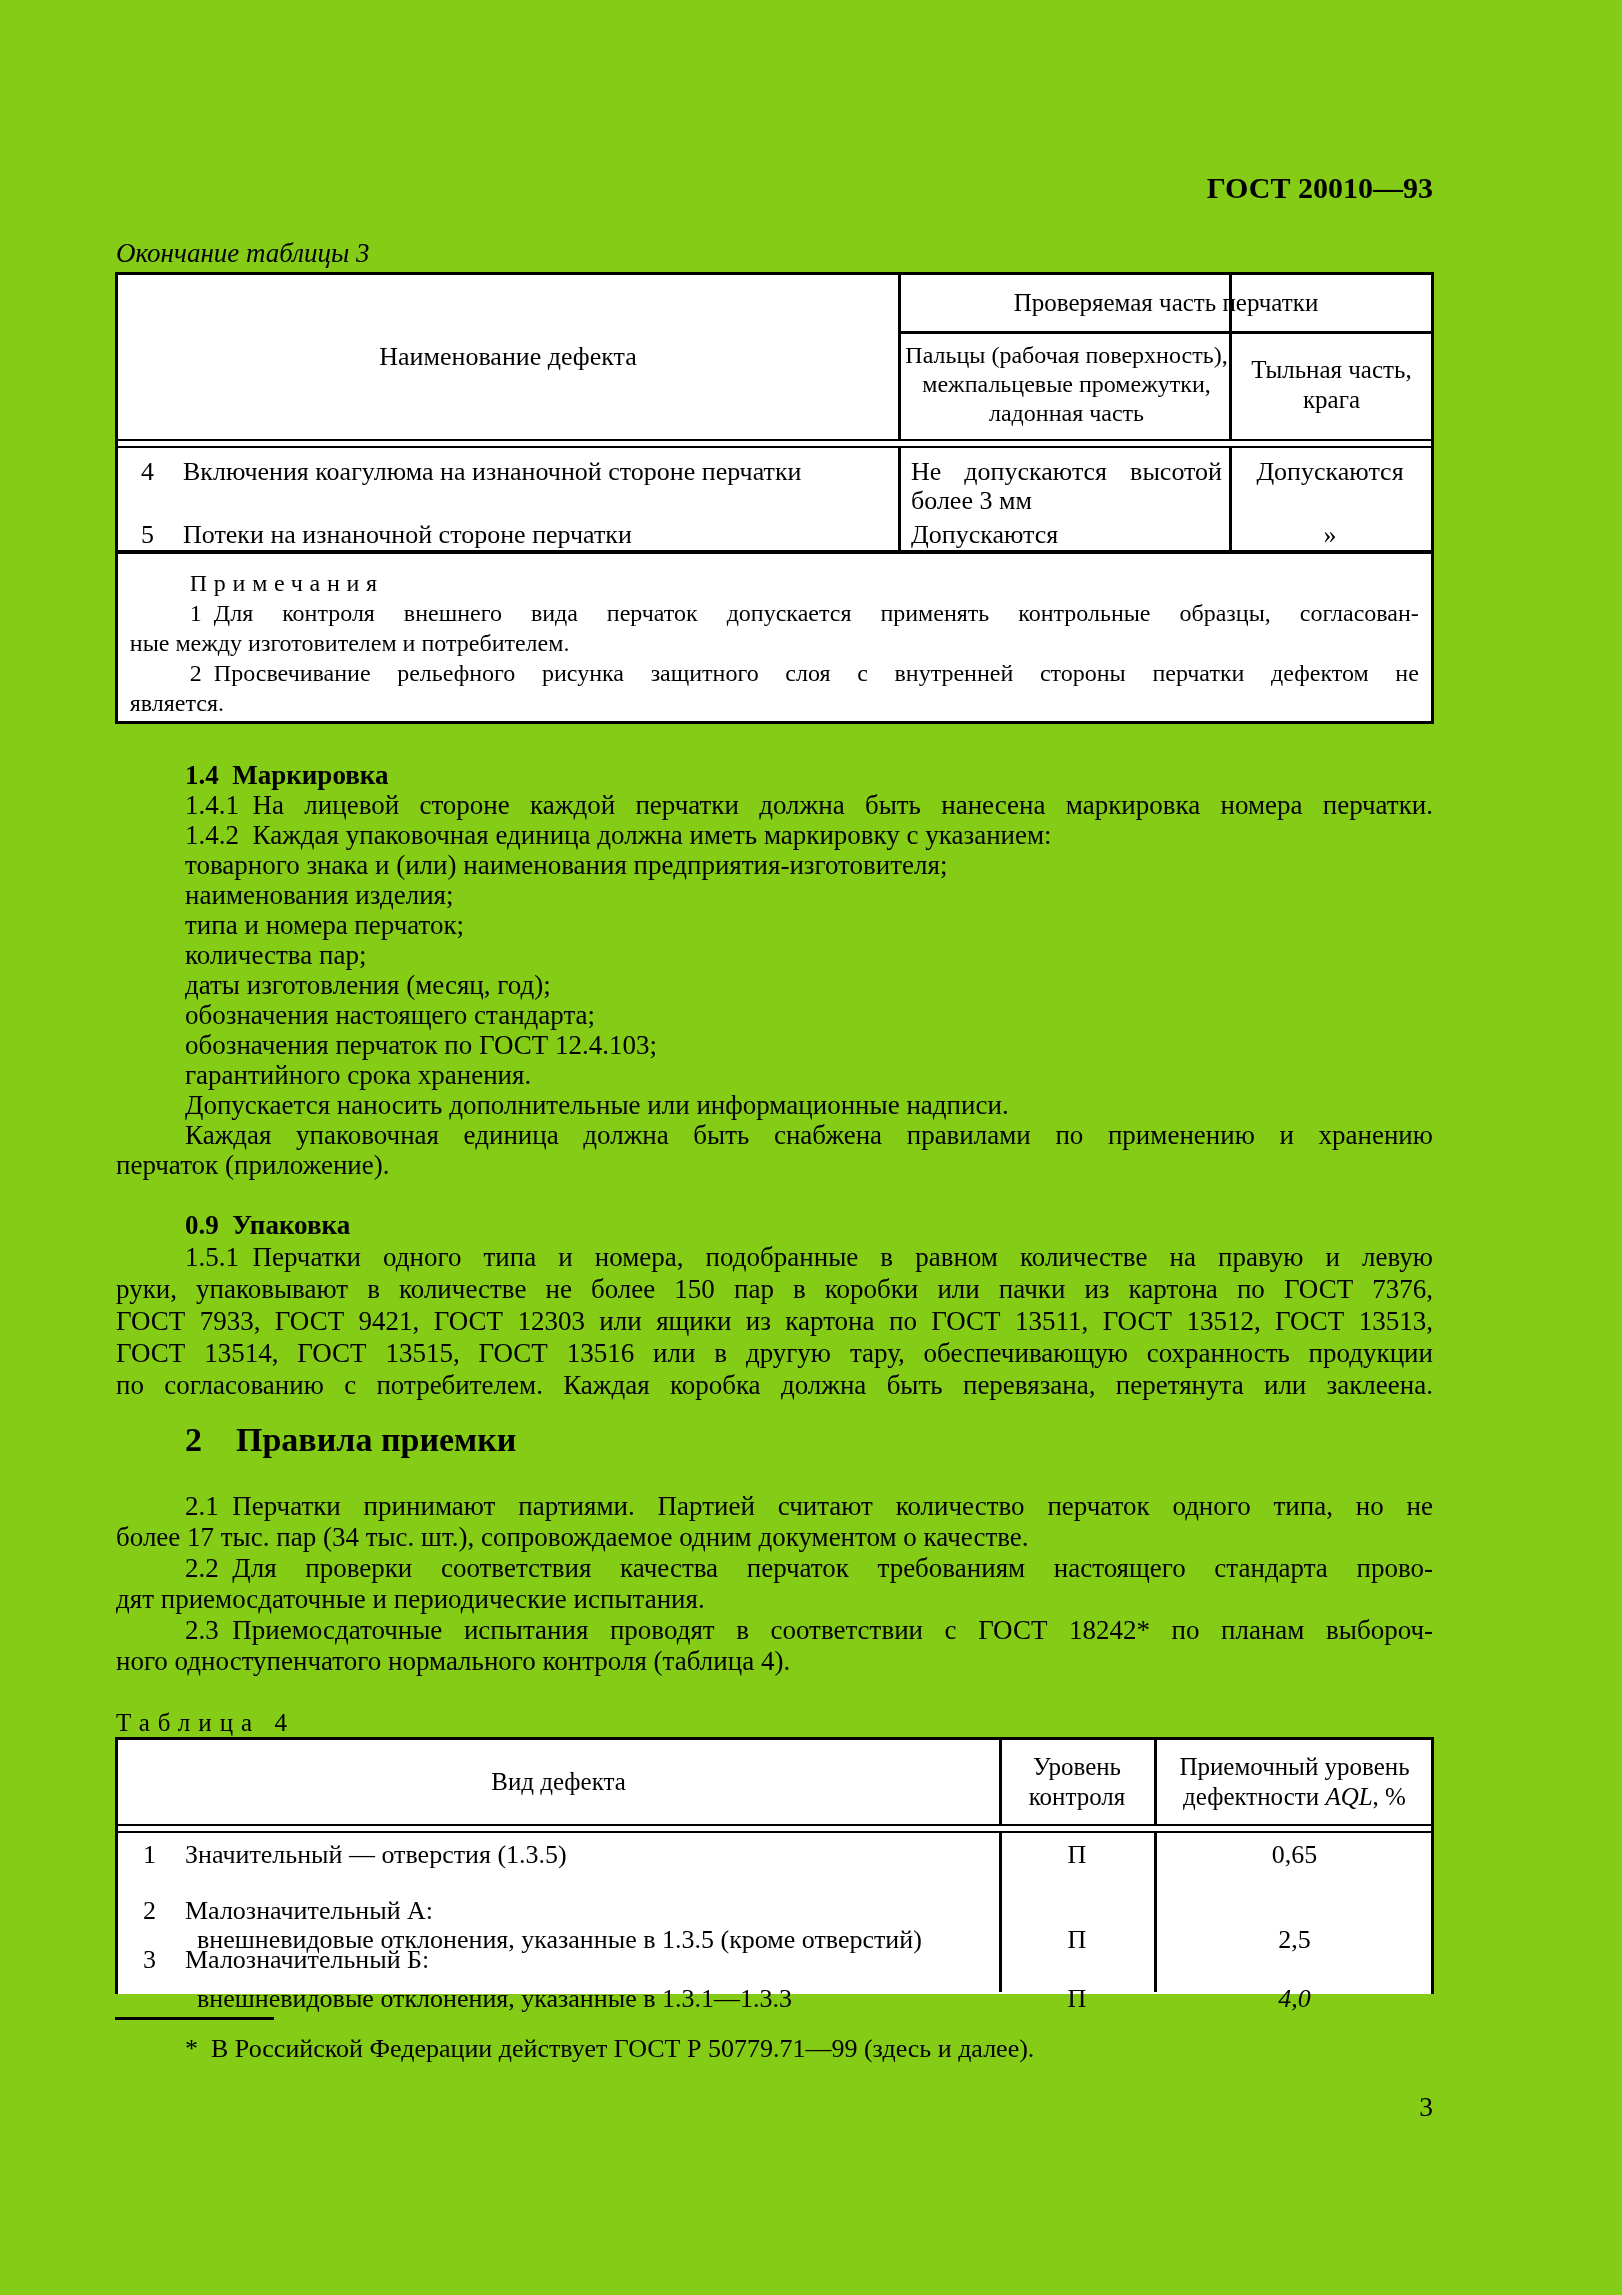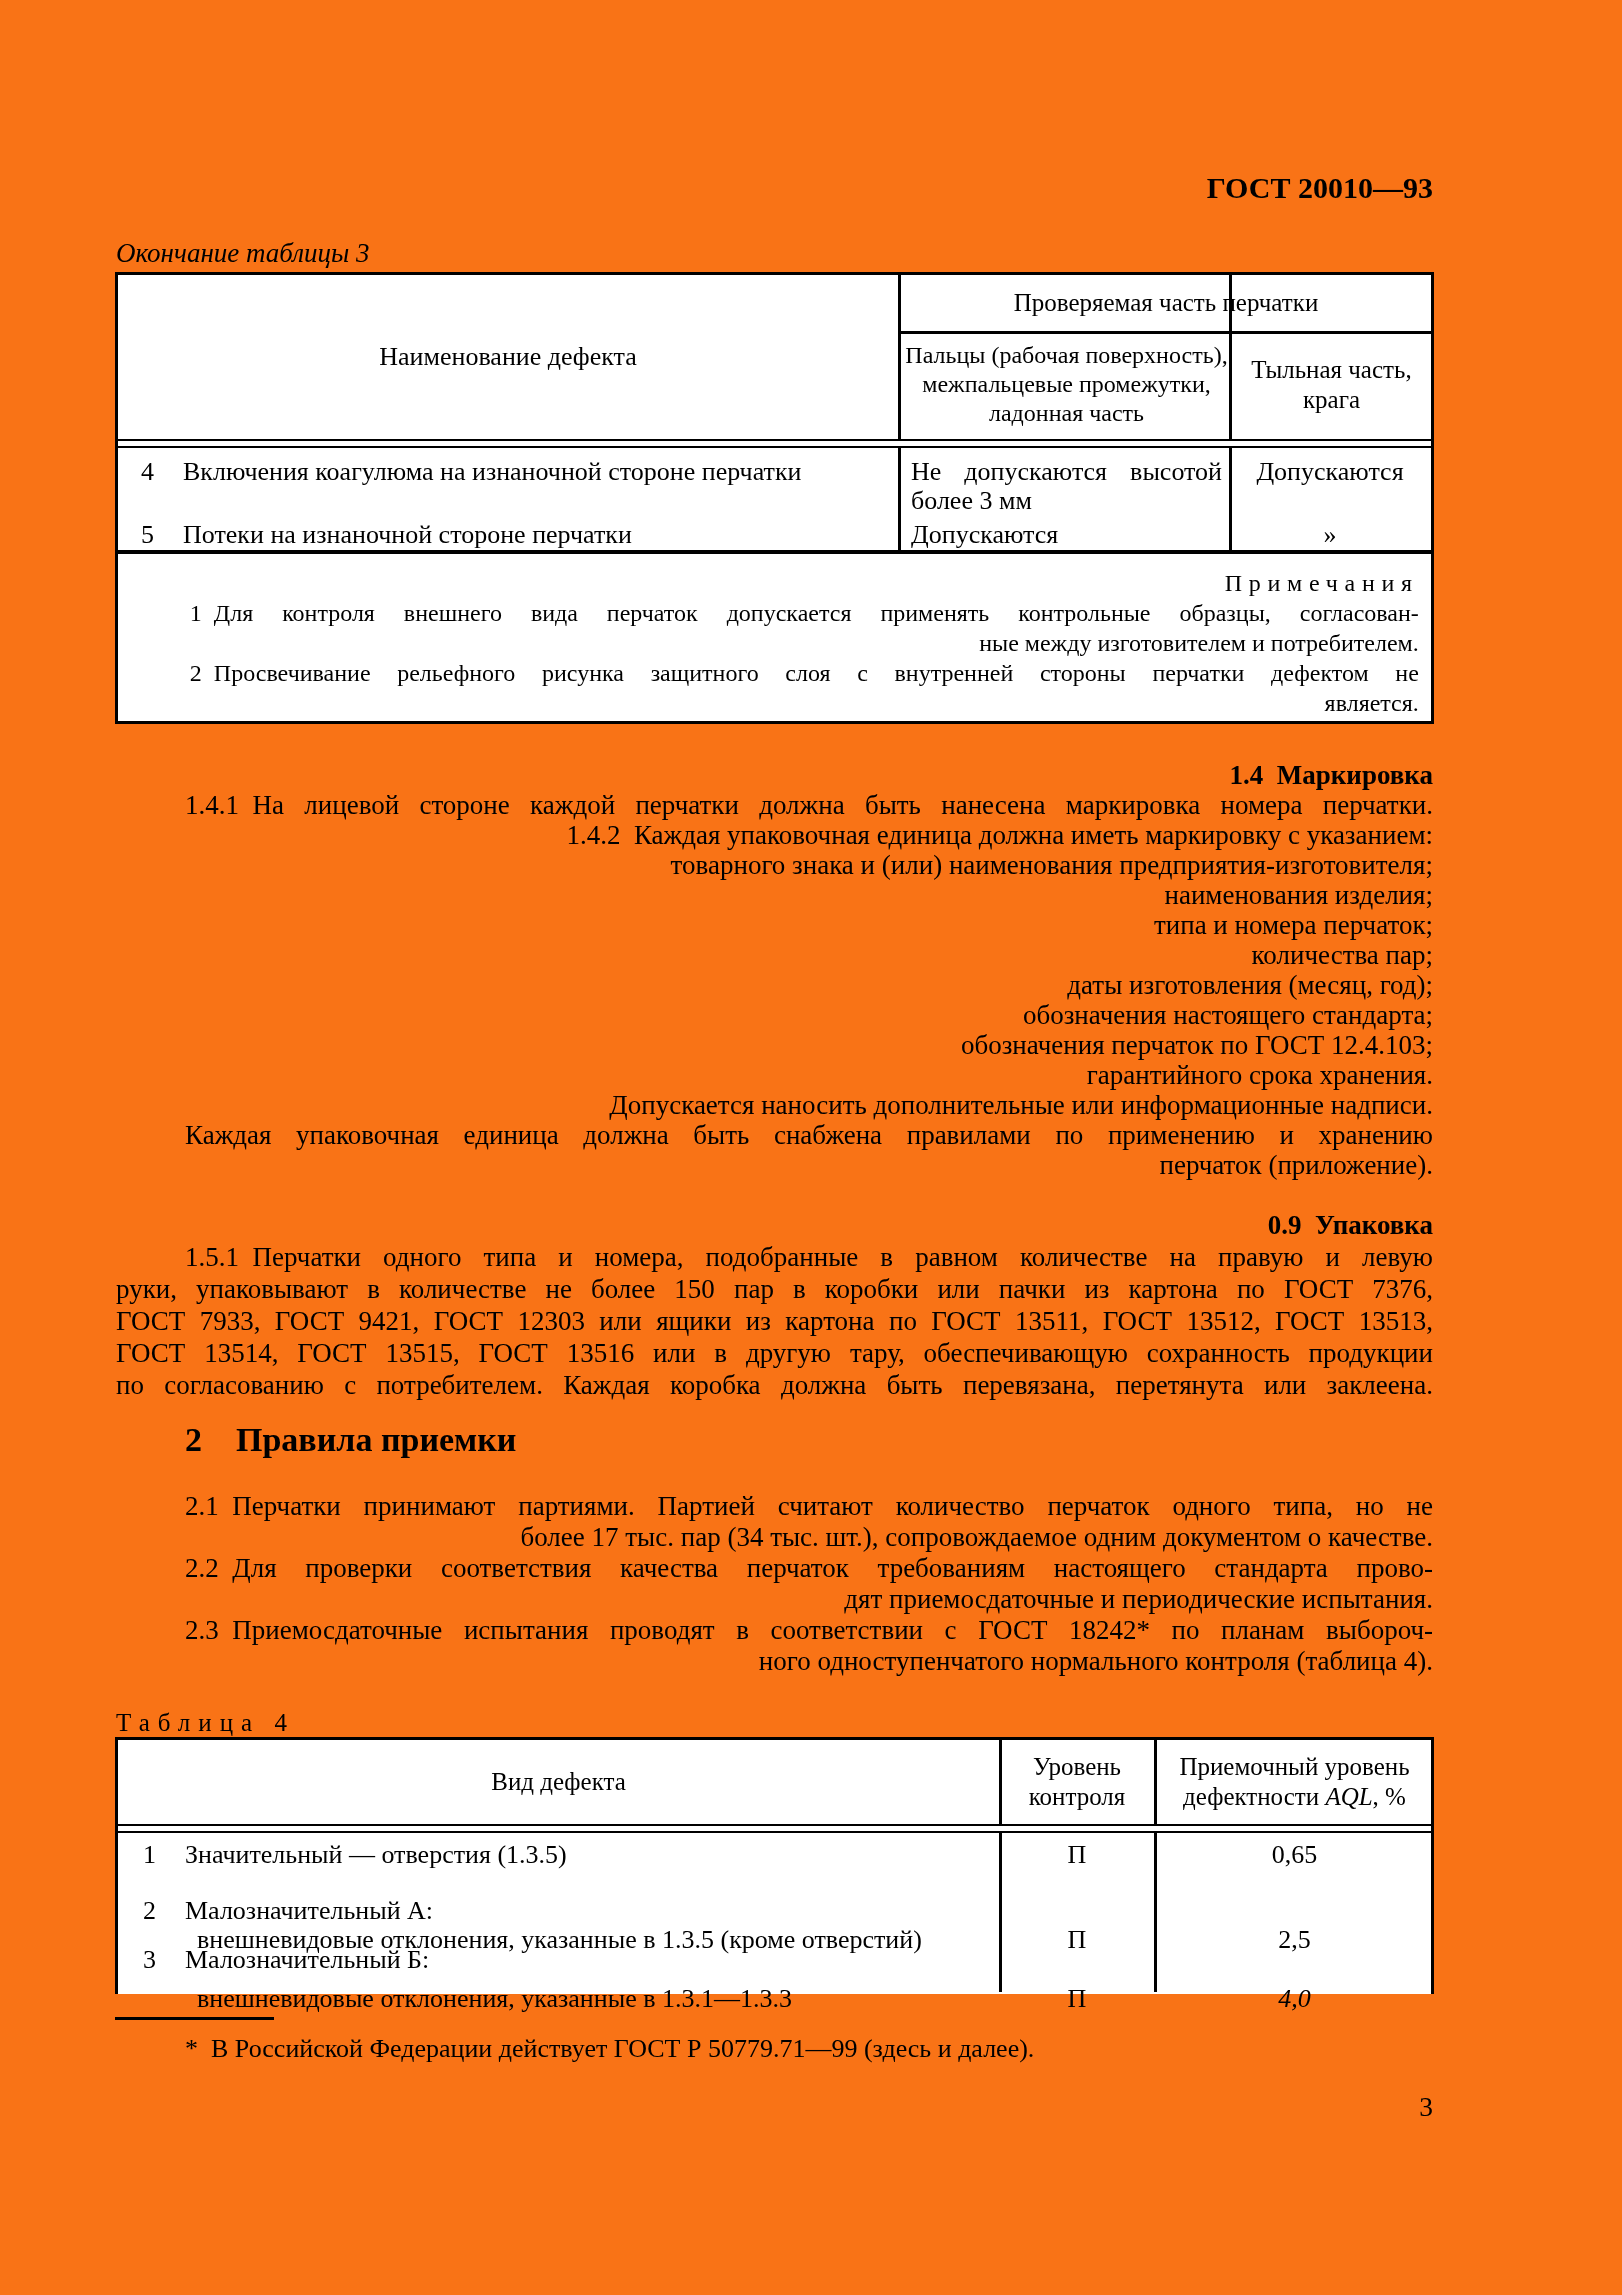--- a/index.html
+++ b/index.html
@@ -1,20 +1,20 @@
 <!DOCTYPE html>
 <html style="font-size:10.5px"><head>
 <meta charset="utf-8">
 <style>
   * { margin:0; padding:0; box-sizing:border-box; }
   html,body { background:#ffffff; }
-  .page { position:relative; width:1623px; height:2295px; background:#f97316;
+  .page { position:relative; width:1623px; height:2295px; background:#84cc16;
           font-family:"Liberation Serif","DejaVu Serif",serif; color:#000; font-size:27px; }
   .abs { position:absolute; }
-  .line { line-height:30px;text-align:right; }
+  .line { line-height:30px; }
   .lh49 .line { line-height:32px; }
   .lh475 .line { line-height:31px; }
   .lh46 .line { line-height:30px; }
   .ind { text-indent:69px; }
   .b { font-weight:bold; }
   .just { text-align:justify; text-align-last:justify; }
   .it { font-style:italic; }
   .hline { position:absolute; background:#000; }
   .dbl { position:absolute; height:8.5px; border-top:2.6px solid #000; border-bottom:2.6px solid #000; background:#fff; }
   .flexc { display:flex; align-items:center; justify-content:center; text-align:center; }

